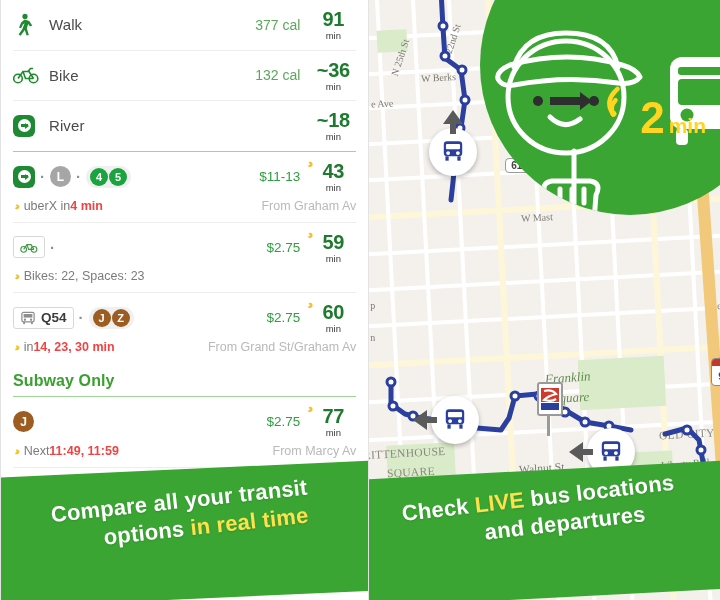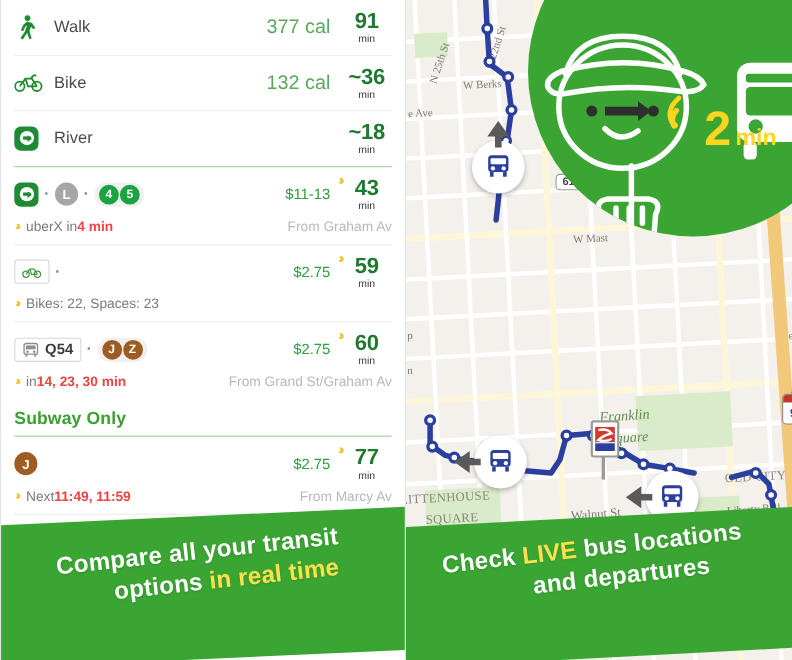--- a/index.html
+++ b/index.html
@@ -37,21 +37,21 @@
     min-height: 30px;
   }
   .row-mode-icon { width: 36px; flex: 0 0 36px; display: flex; align-items: center; }
   .row-label {
     flex: 1;
     font-size: 15px;
     color: #4a4a4a;
     letter-spacing: .1px;
   }
   .row-right { display: flex; align-items: center; gap: 10px; }
-  .cal { font-size: 18px; color: #5aa85a; white-space: nowrap; }
+  .cal { font-size: 14px; color: #5aa85a; white-space: nowrap; }
   .price { font-size: 13.5px; color: #2e9e3e; white-space: nowrap; font-weight: 400;}
   .eta-block { width: 46px; text-align: center; position: relative; }
   .eta-num {
     font-size: 20px; font-weight: bold; color: #1e7a2e; line-height: 1;
     letter-spacing: -.3px;
   }
   .eta-min { font-size: 9.5px; color: #3a3a3a; line-height: 1; margin-top: 2px; }
   .wifi-dot {
     position: absolute;
     left: -4px; top: -3px;

